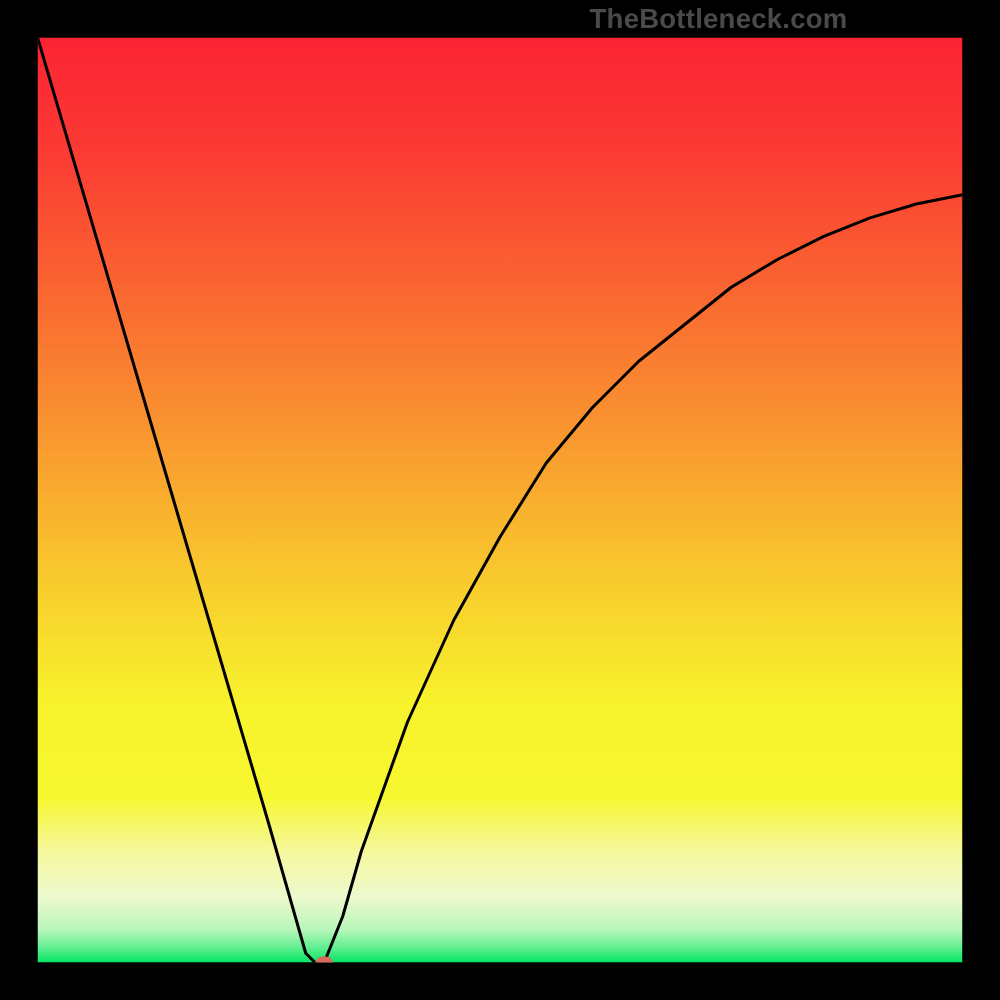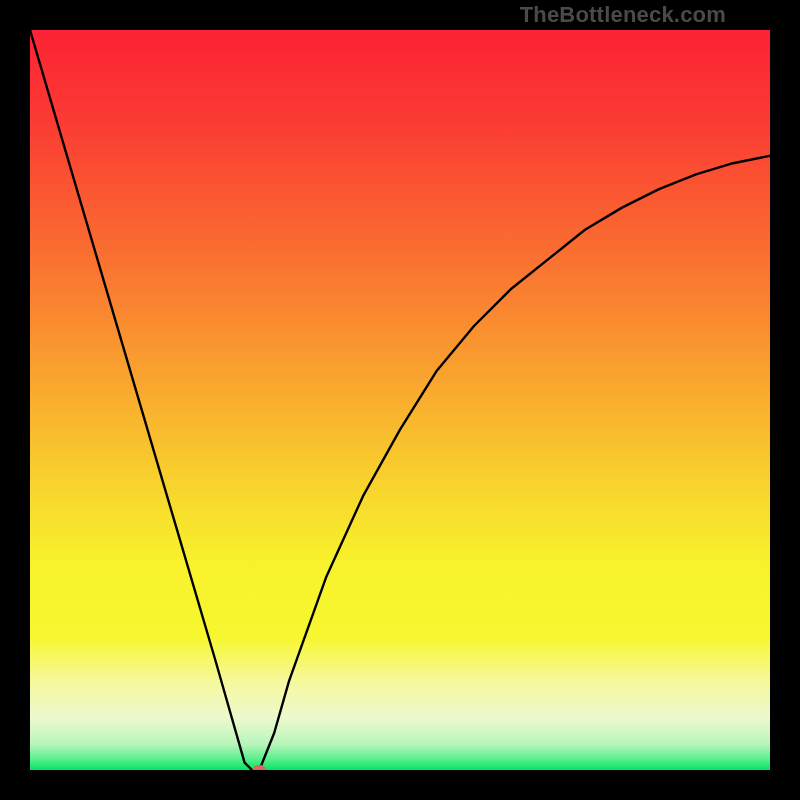--- a/index.html
+++ b/index.html
@@ -9,21 +9,20 @@
     height: 800px;
     background: #000;
     font-family: Arial, Helvetica, sans-serif;
     overflow: hidden;
   }
   .frame {
     position: relative;
     width: 684px;
     height: 800px;
     background: #000;
-    padding-left: 48px;
   }
   .attribution {
     position: absolute;
     top: 2px;
     right: 6px;
     color: #4a4a4a;
     font-size: 22px;
     font-weight: 600;
     letter-spacing: 0.2px;
     z-index: 5;

